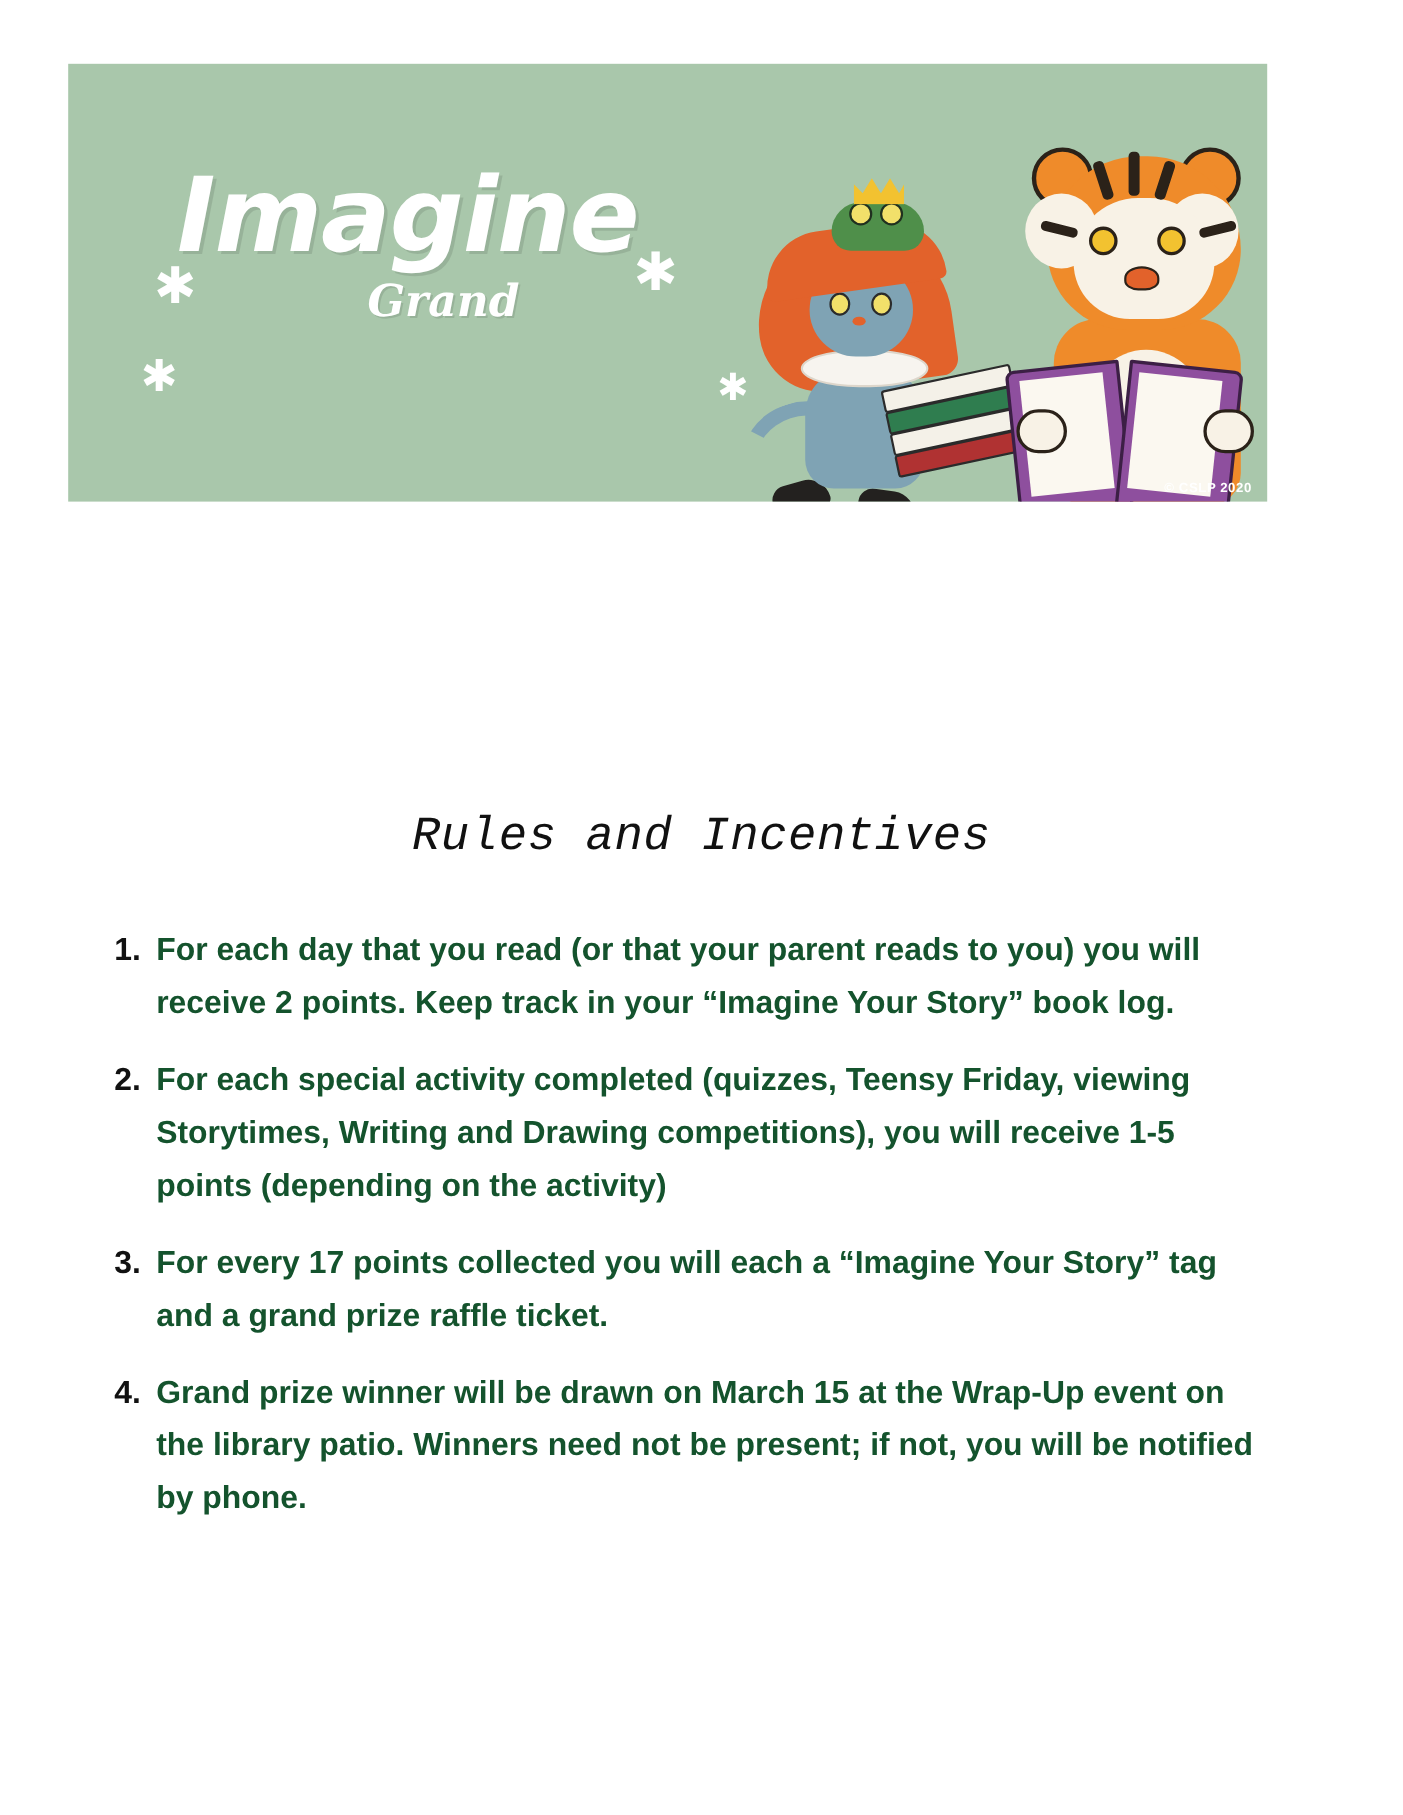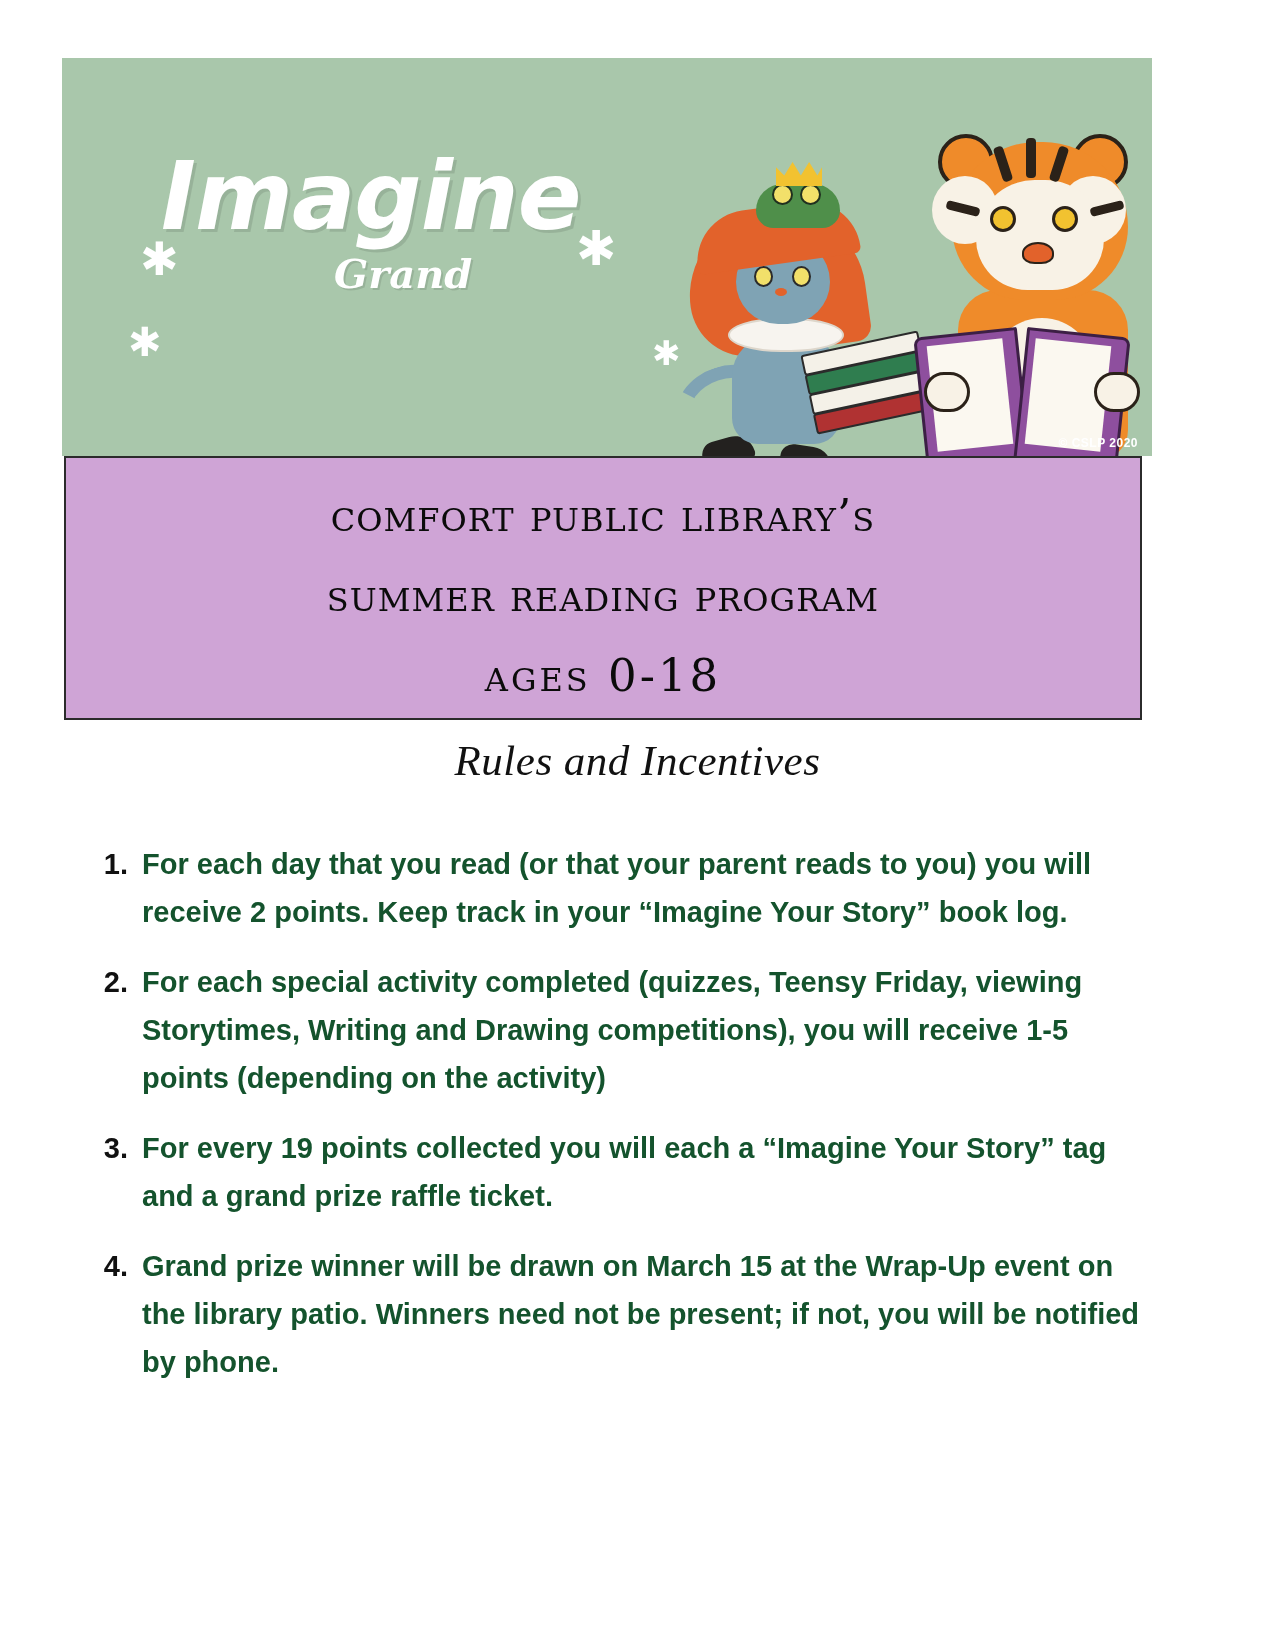--- a/index.html
+++ b/index.html
@@ -228,21 +228,21 @@
   }
   .title-line.l3 { font-size: 45px; letter-spacing: 3px; }
 
   
   .subtitle {
     position: absolute;
     left: 0;
     top: 736px;
     width: 1275px;
     text-align: center;
-    font-family: Liberation Serif, serif;
+    font-family: Liberation Mono, monospace;
     font-style: italic;
     font-size: 43px;
     color: #111111;
     letter-spacing: 0.5px;
   }
 
   
   .rules {
     position: absolute;
     left: 84px;
@@ -342,40 +342,35 @@
         <div class="page-left"></div>
         <div class="page-right"></div>
       </div>
       <div class="paw l"></div>
       <div class="paw r"></div>
     </div>
 
     <div class="cslp-credit">© CSLP 2020</div>
   </div>
 
-  <div class="title-band">
-    <div class="title-line l1">Comfort Public Library’s</div>
-    <div class="title-line l2">Summer Reading Program</div>
-    <div class="title-line l3">Ages 0-18</div>
-  </div>
 
   <div class="subtitle">Rules and Incentives</div>
 
   <div class="rules">
     <div class="rule">
       <div class="rule-num">1.</div>
       <div class="rule-text">For each day that you read (or that your parent reads to you) you will receive 2 points.  Keep track in your “Imagine Your Story” book log.</div>
     </div>
     <div class="rule">
       <div class="rule-num">2.</div>
       <div class="rule-text">For each special activity completed (quizzes, Teensy Friday, viewing Storytimes, Writing and Drawing competitions), you will receive 1-5 points (depending on the activity)</div>
     </div>
     <div class="rule">
       <div class="rule-num">3.</div>
-      <div class="rule-text">For every 19 points collected you will each a “Imagine Your Story” tag and a grand prize raffle ticket.</div>
+      <div class="rule-text">For every 17 points collected you will each a “Imagine Your Story” tag and a grand prize raffle ticket.</div>
     </div>
     <div class="rule">
       <div class="rule-num">4.</div>
       <div class="rule-text">Grand prize winner will be drawn on March 15 at the Wrap-Up event on the library patio.  Winners need not be present; if not, you will be notified by phone.</div>
     </div>
   </div>
 
 </div>
 
 </body></html>

